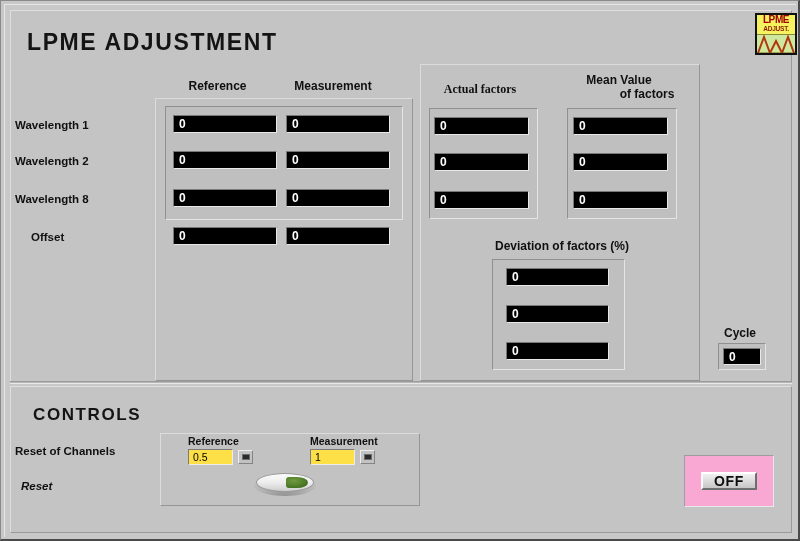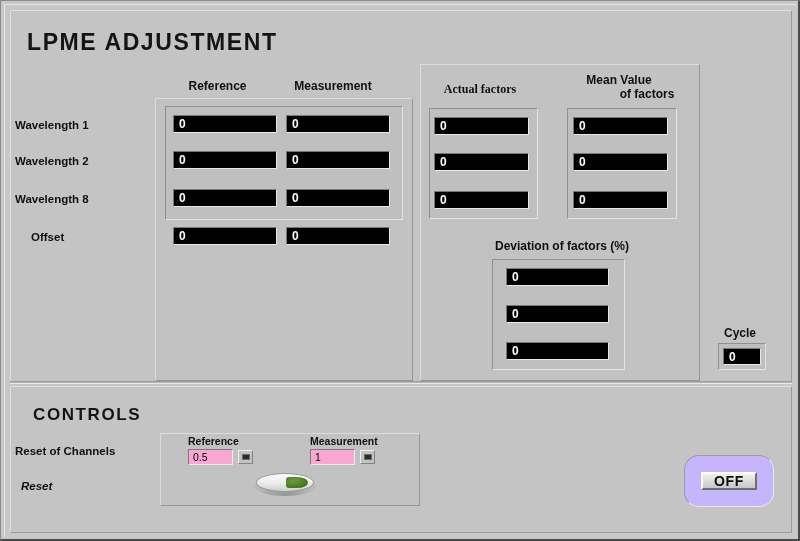--- a/index.html
+++ b/index.html
@@ -176,21 +176,21 @@
   }
   #logo .logo-graph {
     height: 19px;
     background: #cfe8a0;
     position: relative;
   }
 
   
   .num-ctrl {
     position: absolute;
-    background: #f9a8d4;
+    background: #fde047;
     border-top: 1px solid #7a7a7a;
     border-left: 1px solid #7a7a7a;
     border-right: 1px solid #ececec;
     border-bottom: 1px solid #ececec;
     box-sizing: border-box;
     font-size: 10.5px;
     color: #000;
     display: flex;
     align-items: center;
     padding-left: 4px;
@@ -253,28 +253,27 @@
     width: 22px; height: 11px;
     background: radial-gradient(ellipse at 35% 35%, #6f9a42 0%, #4c7a24 60%, #33591a 100%);
     border-radius: 3px 50% 50% 3px / 3px 50% 50% 3px;
   }
 
   
   #off-button-frame {
     position: absolute;
     left: 679px; top: 450px;
     width: 90px; height: 52px;
-    background: #c4b5fd;
+    background: #f9a8d4;
     border-top: 1px solid #9d9d9d;
     border-left: 1px solid #9d9d9d;
     border-right: 1px solid #e8e8e8;
     border-bottom: 1px solid #e8e8e8;
     box-sizing: border-box;
     padding: 16px;
-    border-radius: 15px;
   }
   #off-button {
     width: 100%; height: 100%;
     box-sizing: border-box;
     background: linear-gradient(to bottom, #f0f0f0 0%, #e0e0e0 40%, #c6c6c6 100%);
     border-top: 2px solid #ffffff;
     border-left: 2px solid #fafafa;
     border-right: 2px solid #6f6f6f;
     border-bottom: 2px solid #6f6f6f;
     display: flex;
@@ -296,20 +295,34 @@
     </div>
 
     <div class="section-divider"></div>
 
     <div class="section" id="controls-section">
     </div>
 
     <div class="panel-title" id="title-controls">CONTROLS</div>
     <div class="panel-title" id="title-lpme">LPME ADJUSTMENT</div>
 
+    <div id="logo">
+      <div class="logo-top">
+        <span class="logo-l1">LPME</span>
+        <span class="logo-l2">ADJUST.</span>
+      </div>
+      <div class="logo-graph">
+        <svg width="38" height="19" viewBox="0 0 38 19">
+          <polyline points="1,18 7,2 13,18" fill="none" stroke="#b03a10" stroke-width="2"></polyline>
+          <polyline points="13,18 19,6 25,18" fill="none" stroke="#b03a10" stroke-width="2"></polyline>
+          <polyline points="25,18 31,2 37,18" fill="none" stroke="#b03a10" stroke-width="2"></polyline>
+          <line x1="0" y1="18" x2="38" y2="18" stroke="#7a5a10" stroke-width="1"></line>
+        </svg>
+      </div>
+    </div>
 
     <div class="cluster-outer" style="left:150px; top:93px; width:258px; height:283px;"></div>
     <div class="cluster" style="left:160px; top:101px; width:238px; height:114px;"></div>
 
     <div class="col-head" style="left:160px; top:74px; width:105px;">Reference</div>
     <div class="col-head" style="left:268px; top:74px; width:120px;">Measurement</div>
 
     <div class="row-label" style="left:10px; top:114px; width:120px;">Wavelength 1</div>
     <div class="row-label" style="left:10px; top:150px; width:120px;">Wavelength 2</div>
     <div class="row-label" style="left:10px; top:188px; width:120px;">Wavelength 8</div>

